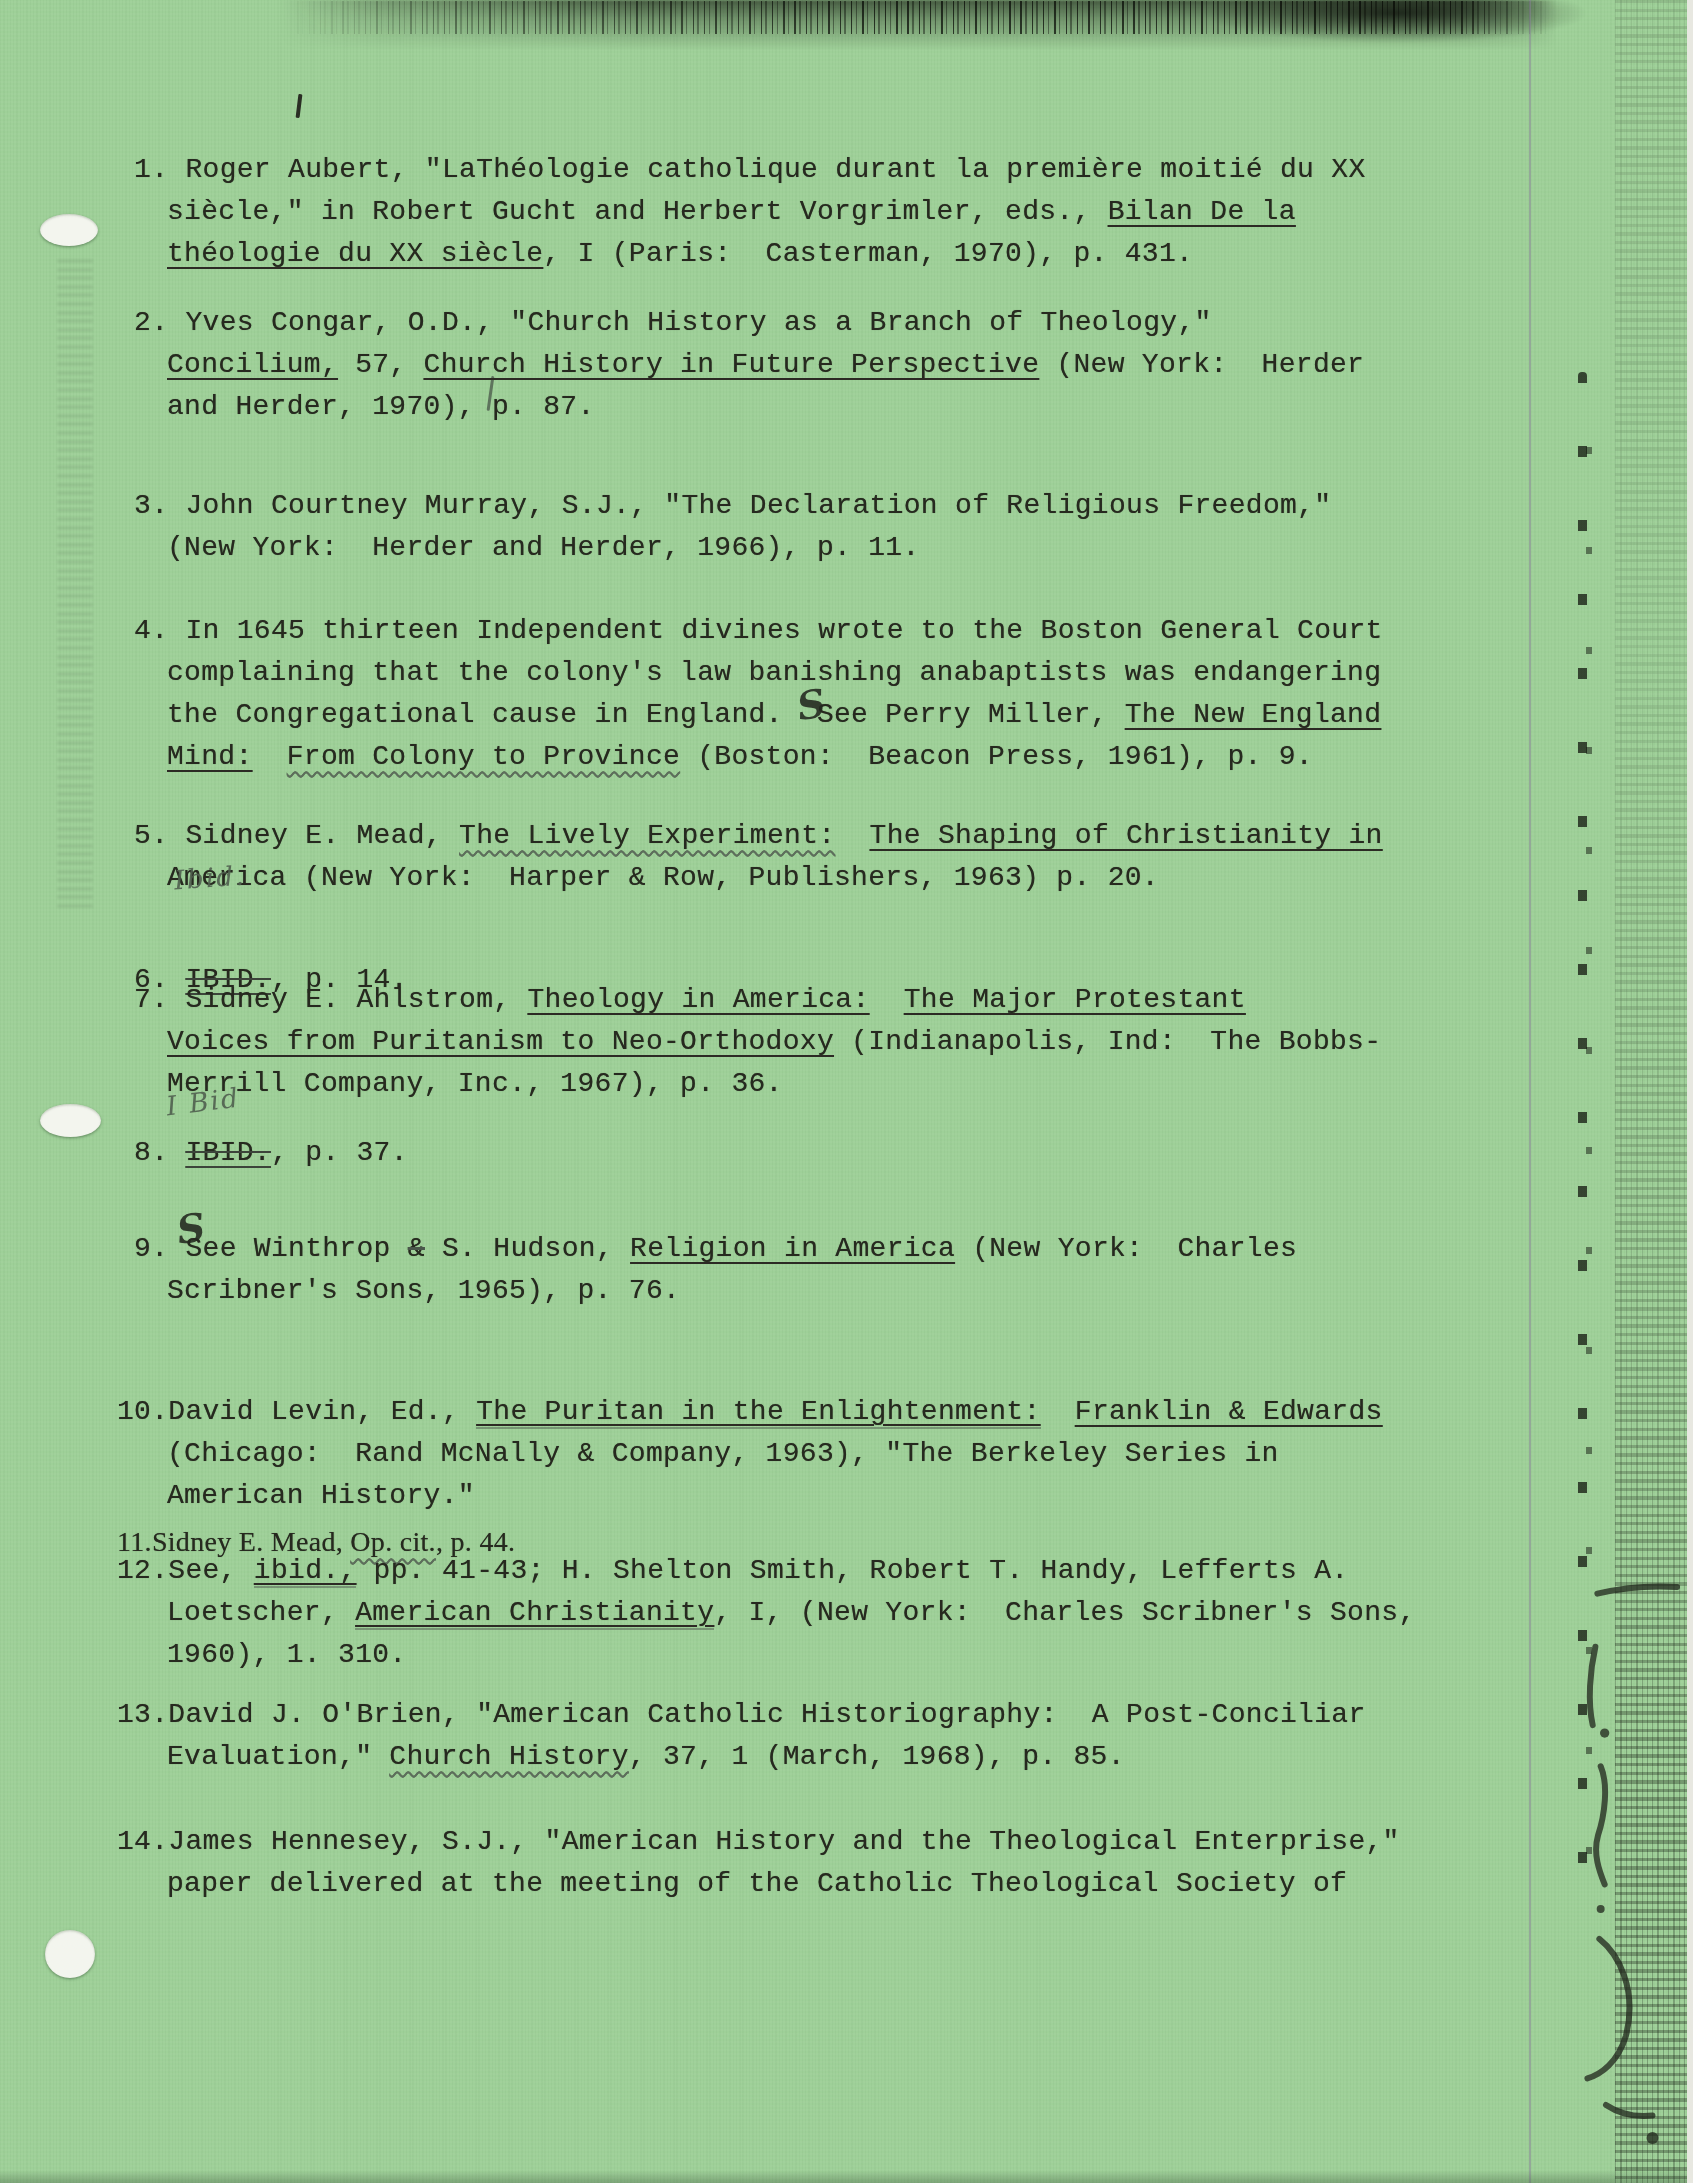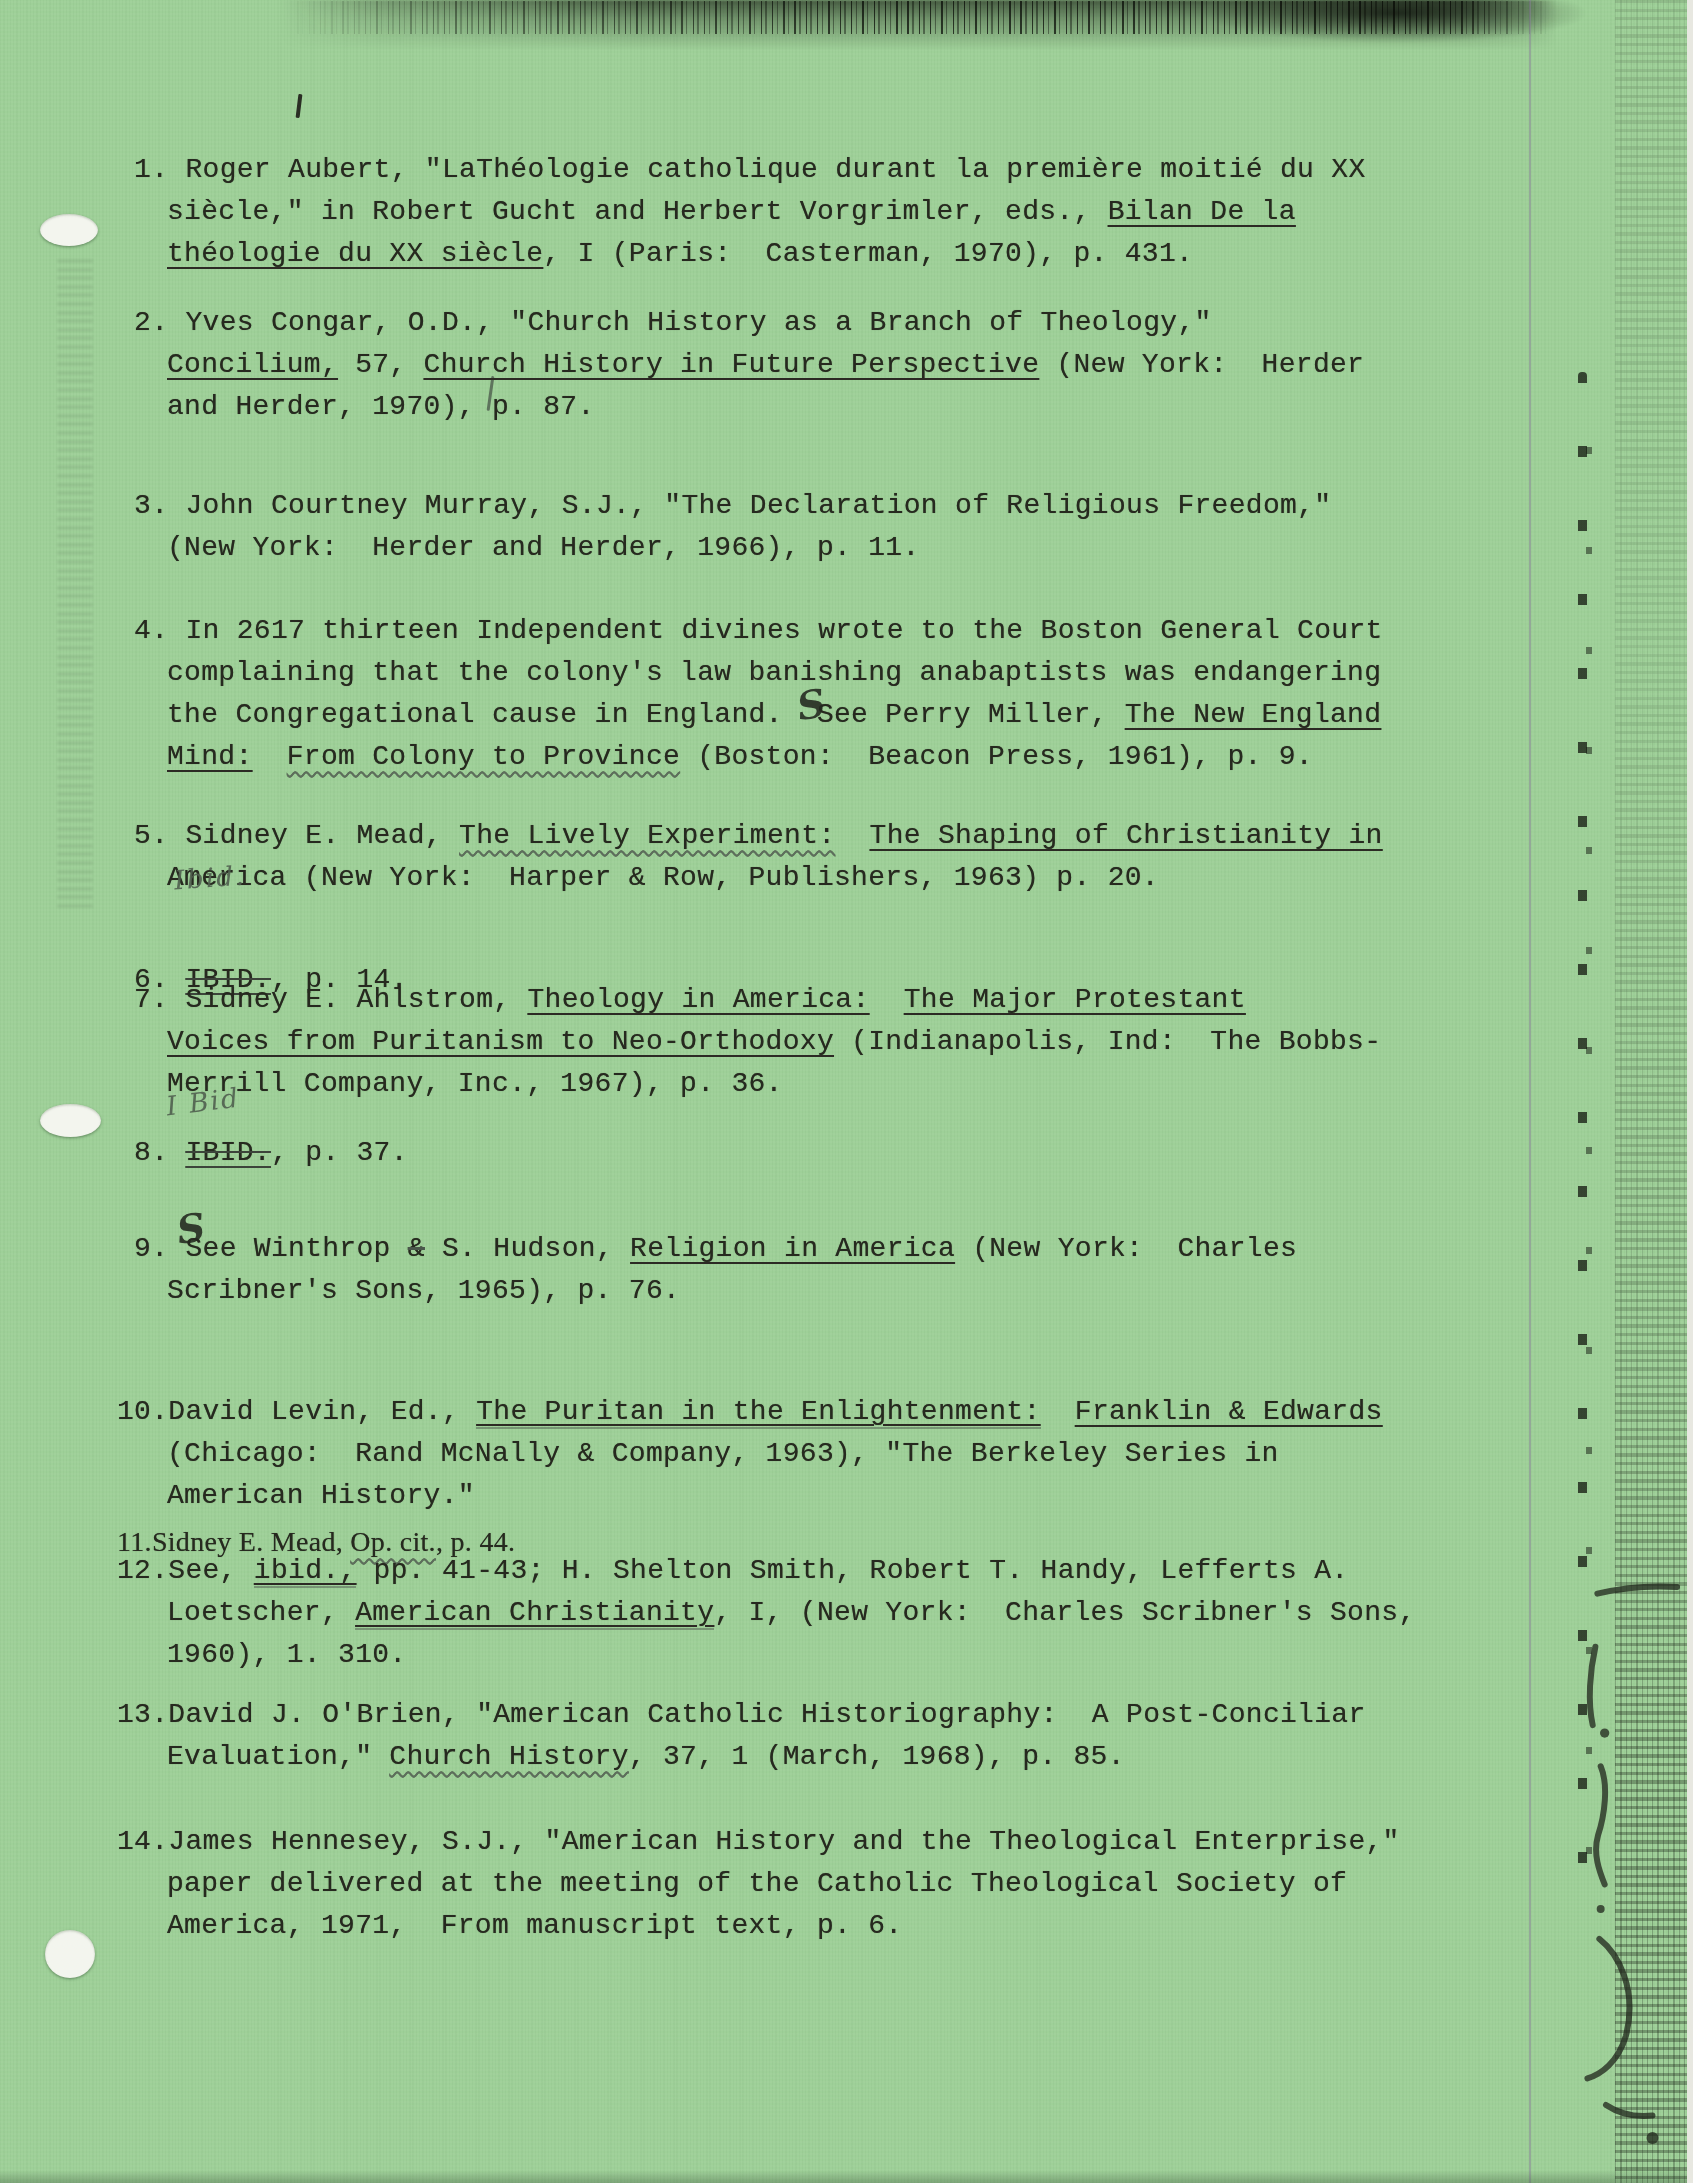--- a/index.html
+++ b/index.html
@@ -129,21 +129,21 @@
       <div class="fn" style="top: 302px;">
         <div class="fn-line"><span> 2. </span><span class="s-p">Yves Congar, O.D., "Church History as a Branch of Theology,"</span></div>
         <div class="fn-line cont"><span class="s-u">Concilium,</span><span class="s-p"> 57, </span><span class="s-u">Church History in Future Perspective</span><span class="s-p"> (New York:  Herder</span></div>
         <div class="fn-line cont"><span class="s-p">and Herder, 1970), p. 87.</span></div>
       </div>
       <div class="fn" style="top: 485px;">
         <div class="fn-line"><span> 3. </span><span class="s-p">John Courtney Murray, S.J., "The Declaration of Religious Freedom,"</span></div>
         <div class="fn-line cont"><span class="s-p">(New York:  Herder and Herder, 1966), p. 11.</span></div>
       </div>
       <div class="fn" style="top: 610px;">
-        <div class="fn-line"><span> 4. </span><span class="s-p">In 2617 thirteen Independent divines wrote to the Boston General Court</span></div>
+        <div class="fn-line"><span> 4. </span><span class="s-p">In 1645 thirteen Independent divines wrote to the Boston General Court</span></div>
         <div class="fn-line cont"><span class="s-p">complaining that the colony's law banishing anabaptists was endangering</span></div>
         <div class="fn-line cont"><span class="s-p">the Congregational cause in England.  See Perry Miller, </span><span class="s-u">The New England</span></div>
         <div class="fn-line cont"><span class="s-u">Mind:</span><span class="s-p">  </span><span class="s-w">From Colony to Province</span><span class="s-p"> (Boston:  Beacon Press, 1961), p. 9.</span></div>
       </div>
       <div class="fn" style="top: 815px;">
         <div class="fn-line"><span> 5. </span><span class="s-p">Sidney E. Mead, </span><span class="s-w">The Lively Experiment:</span><span class="s-p">  </span><span class="s-u">The Shaping of Christianity in</span></div>
         <div class="fn-line cont"><span class="s-p">America (New York:  Harper &amp; Row, Publishers, 1963) p. 20.</span></div>
       </div>
       <div class="fn" style="top: 959px;">
         <div class="fn-line"><span> 6. </span><span class="s-x">IBID.</span><span class="s-p">, p. 14.</span></div>
@@ -173,21 +173,20 @@
         <div class="fn-line cont"><span class="s-p">Loetscher, </span><span class="s-b">American Christianity</span><span class="s-p">, I, (New York:  Charles Scribner's Sons,</span></div>
         <div class="fn-line cont"><span class="s-p">1960), 1. 310.</span></div>
       </div>
       <div class="fn" style="top: 1694px;">
         <div class="fn-line"><span>13.</span><span class="s-p">David J. O'Brien, "American Catholic Historiography:  A Post-Conciliar</span></div>
         <div class="fn-line cont"><span class="s-p">Evaluation," </span><span class="s-w">Church History</span><span class="s-p">, 37, 1 (March, 1968), p. 85.</span></div>
       </div>
       <div class="fn" style="top: 1821px;">
         <div class="fn-line"><span>14.</span><span class="s-p">James Hennesey, S.J., "American History and the Theological Enterprise,"</span></div>
         <div class="fn-line cont"><span class="s-p">paper delivered at the meeting of the Catholic Theological Society of</span></div>
-        <div class="fn-line cont"><span class="s-p">America, 1971,  From manuscript text, p. 6.</span></div>
       </div>
     </div>
 
   <div id="hw-layer">
       <div class="hw" style="left: 174px; top: 862px; font-size: 26.6px; transform: rotate(-4deg);">Ibid.</div>
       <div class="hw" style="left: 166px; top: 1086px; font-size: 26.6px; transform: rotate(-7deg);">I Bid</div>
       <div class="hw hw-dark" style="left: 177px; top: 1205px; font-size: 39px; transform: rotate(-8deg);">S</div>
       <div class="hw hw-dark" style="left: 797px; top: 681px; font-size: 39px; transform: rotate(-10deg);">S</div>
     </div>
 

